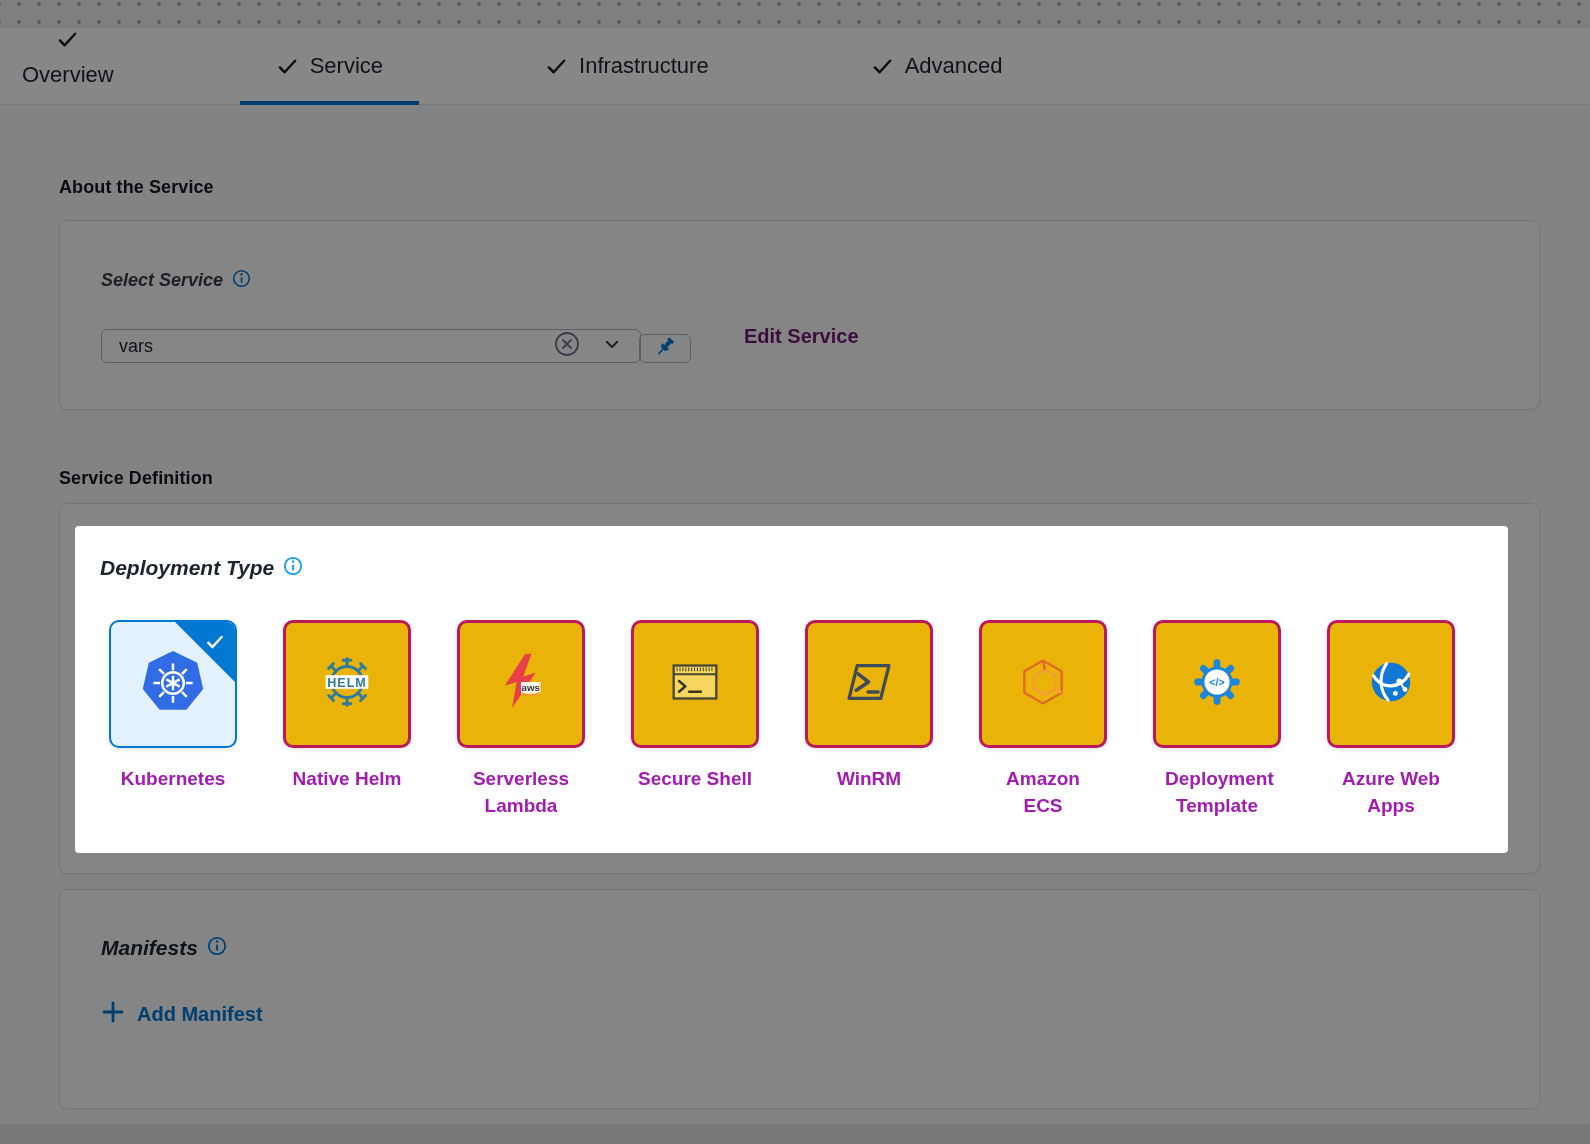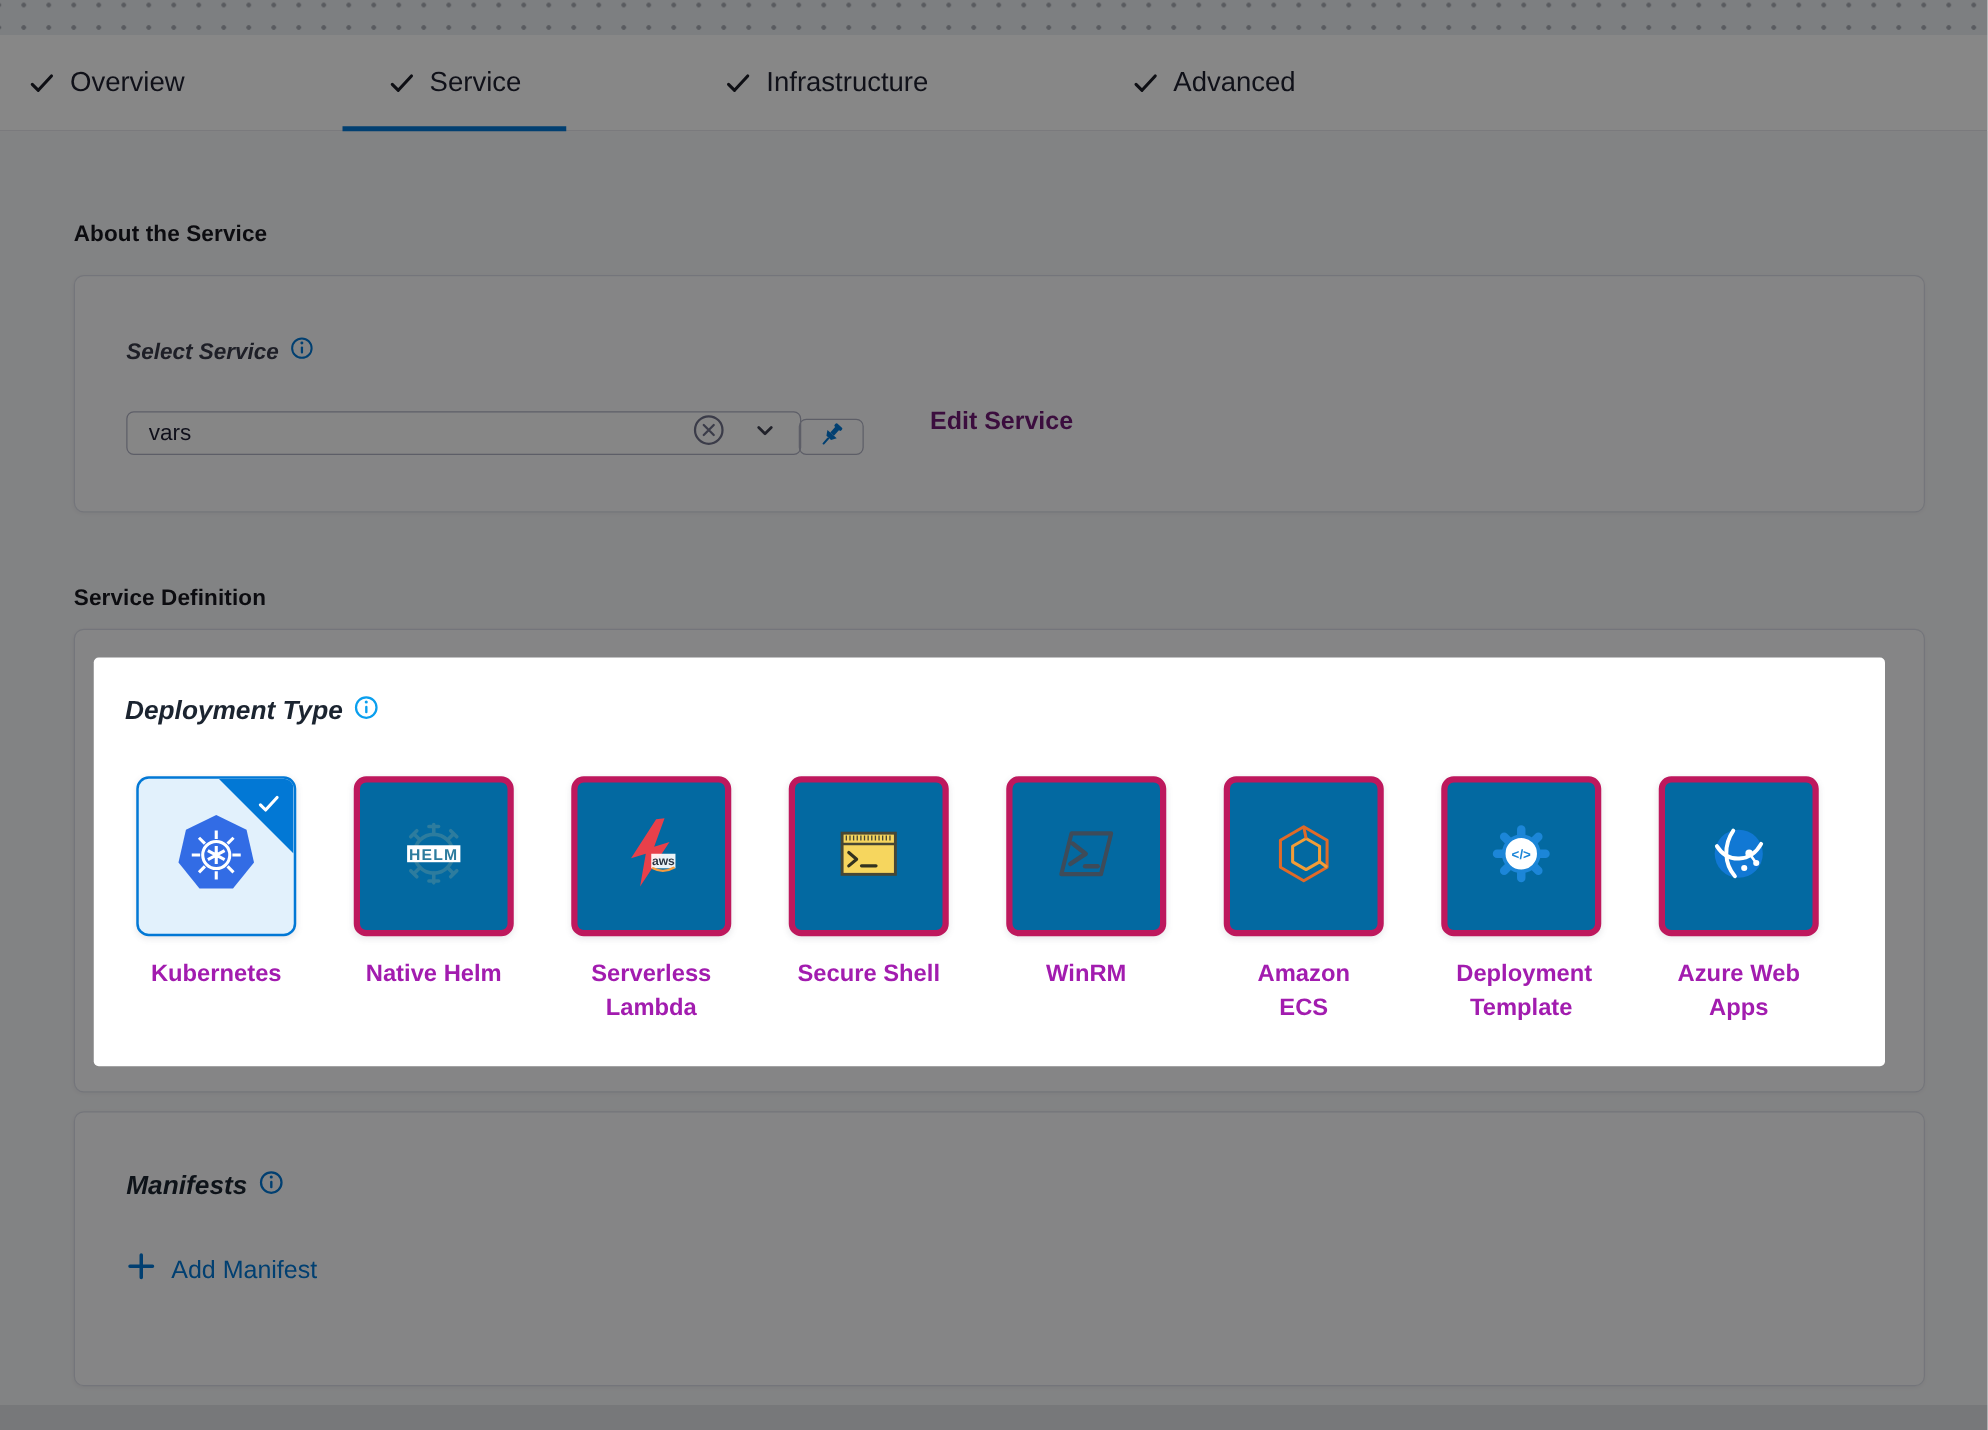--- a/index.html
+++ b/index.html
@@ -20,21 +20,21 @@
   
   .tabbar {
     height:77px; background:#ffffff; border-bottom:1px solid #E6E7ED;
     display:flex; align-items:center; padding-left:22px; gap:90px;
   }
   .tab {
     display:flex; align-items:center; gap:11px; height:100%;
     padding:0 36px; font-size:22px; font-weight:500; color:#1F2130;
     position:relative; cursor:pointer; white-space:nowrap;
   }
-  .tab:first-child { padding-left:0; }
+  .tab:first-child { padding-left:0;flex-direction:column; }
   .tab.active::after {
     content:""; position:absolute; left:0; right:0; bottom:-1px;
     height:4px; background:#0278D5;
   }
   .check-icon { display:inline-flex; }
 
   
   .content {
     background:#F6F7F9; height:1019px;
     padding:72px 50px 0 59px;
@@ -76,22 +76,22 @@
     position:relative; z-index:50; background:#ffffff; border-radius:4px;
     width:1433px; height:327px; padding:30px 0 0 25px;
   }
   .dt-label { font-size:21px; font-weight:700; color:#1B2430; }
   .tiles { display:flex; gap:46px; margin:40px 0 0 9px; }
   .tile-item {
     width:128px; display:flex; flex-direction:column; align-items:center;
     cursor:pointer;
   }
   .tile {
-    width:128px; height:128px; border-radius:10px; background:#0369a1;
-    border:5px solid #be185d; box-shadow:0 2px 5px rgba(96,97,112,0.14);
+    width:128px; height:128px; border-radius:10px; background:#eab308;
+    border:3px solid #be185d; box-shadow:0 2px 5px rgba(96,97,112,0.14);
     display:flex; align-items:center; justify-content:center;
     position:relative; overflow:hidden;
   }
   .tile.selected { border:2px solid #0278D5; background:#E2F1FC; }
   .corner-badge {
     position:absolute; top:0; right:0; width:60px; height:60px;
     background:#0278D5; clip-path:polygon(0 0,100% 0,100% 100%);
     display:flex; align-items:flex-start; justify-content:flex-end;
     padding:10px 10px 0 0;
   }
@@ -103,21 +103,21 @@
   .tiles .tile-item:nth-child(6) .tile-label,
   .tiles .tile-item:nth-child(7) .tile-label,
   .tiles .tile-item:nth-child(8) .tile-label { max-width:104px; }
 
   
   .manifests-card { margin-top:15px; height:220px; padding:46px 40px 0 41px; }
   .manifests-label { font-size:21px; font-weight:700; color:#1B2430; }
   .add-manifest {
     margin-top:40px; display:flex; align-items:center; gap:12px;
     background:none; border:none; cursor:pointer;
-    font-family:inherit; font-size:20px; font-weight:400; color:#0278D5;
+    font-family:inherit; font-size:20px; font-weight:700; color:#0278D5;
   }
 
   .panel-bottom-edge { height:20px; background:#E0E2E7; }
 
   
   .overlay {
     position:absolute; inset:0; background:rgba(0,0,0,0.47);
     z-index:40; pointer-events:none;
   }
 </style>

